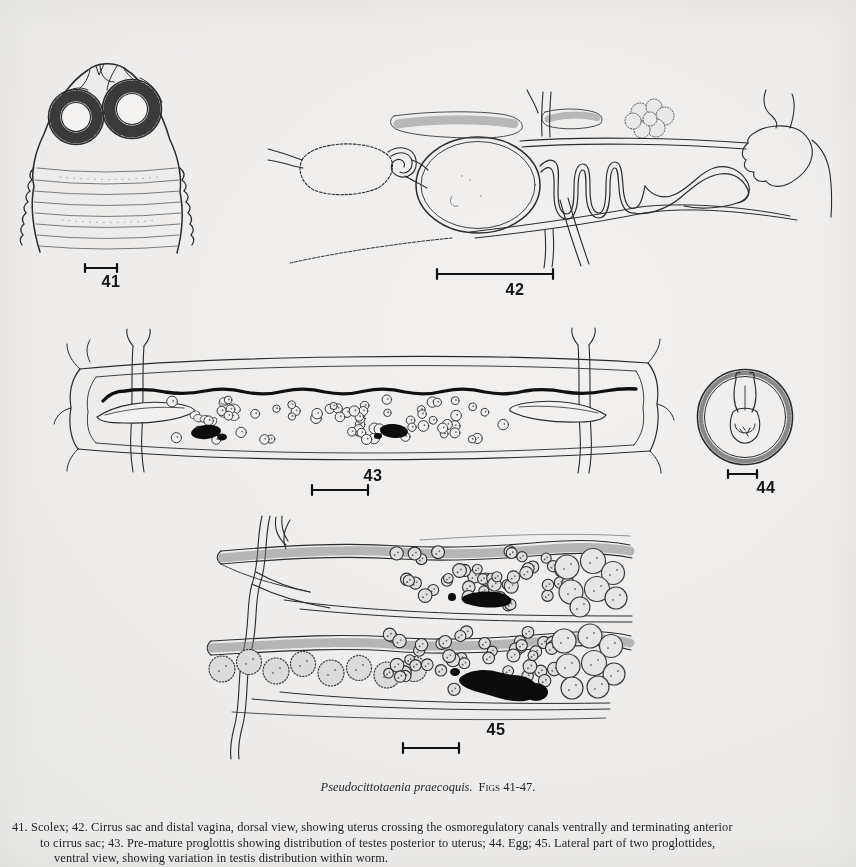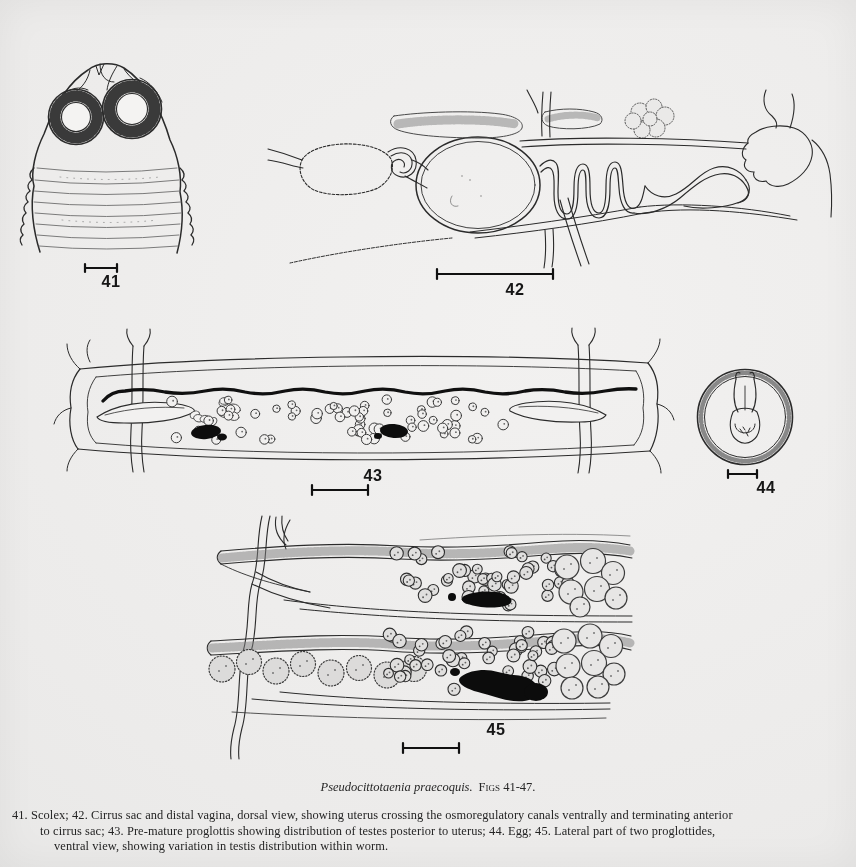--- a/index.html
+++ b/index.html
@@ -12,21 +12,21 @@
   }
   .art{position:absolute;left:0;top:0;}
   .fig-label{
     position:absolute;
     font-family:"Liberation Sans", sans-serif;
     font-weight:bold;font-size:17px;color:#161616;
     letter-spacing:0.5px;transform:scaleX(0.95);
   }
   .caption{position:absolute;left:0;top:780px;width:856px;color:#1e1e1e;}
   .cap-head{
-    text-align:center;font-size:12.5px;line-height:14px;margin-bottom:14px;color:#262626;
+    text-align:center;font-size:12.5px;line-height:14px;margin-bottom:26px;color:#262626;
   }
   .cap-head .species{font-style:italic;}
   .cap-head .figs{font-style:normal;font-variant:small-caps;margin-left:6px;}
   .cap-line{
     font-size:12.4px;line-height:15.6px;letter-spacing:0.1px;color:#242424;
     width:846px;white-space:nowrap;
   }
   .cap-line.l1{padding-left:12px;}
   .cap-line.l2{padding-left:40px;}
   .cap-line.l3{padding-left:54px;}

